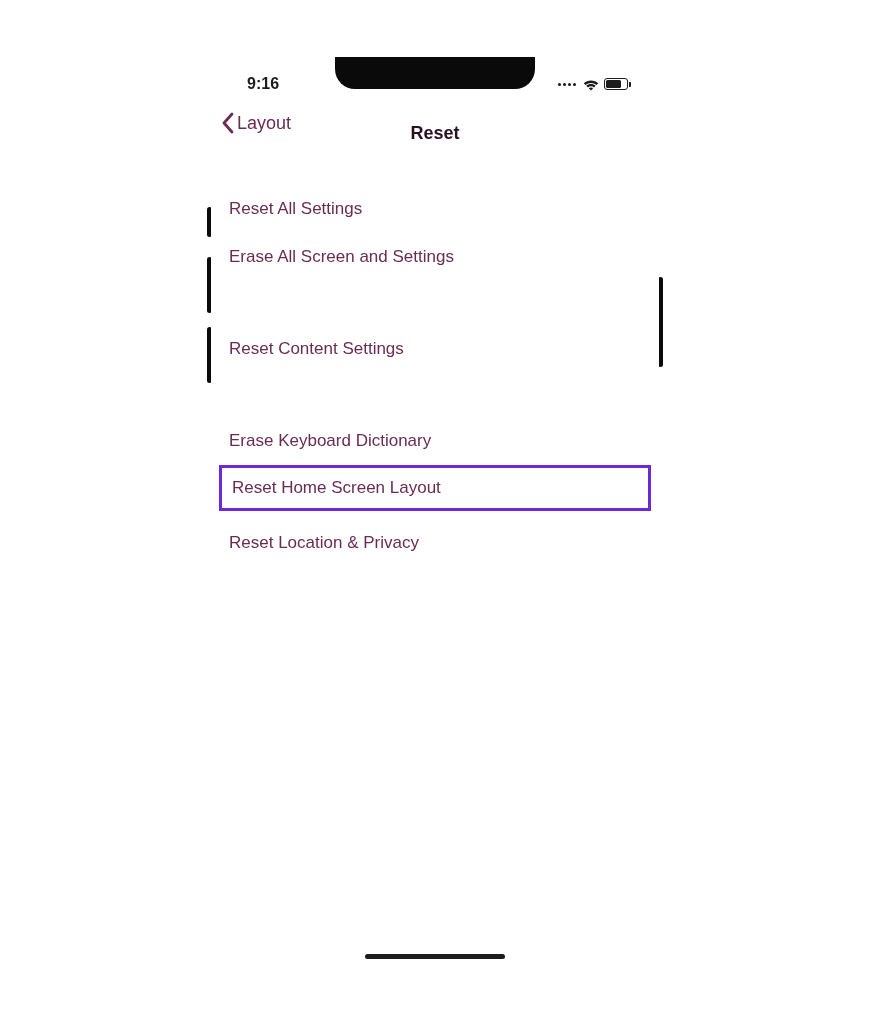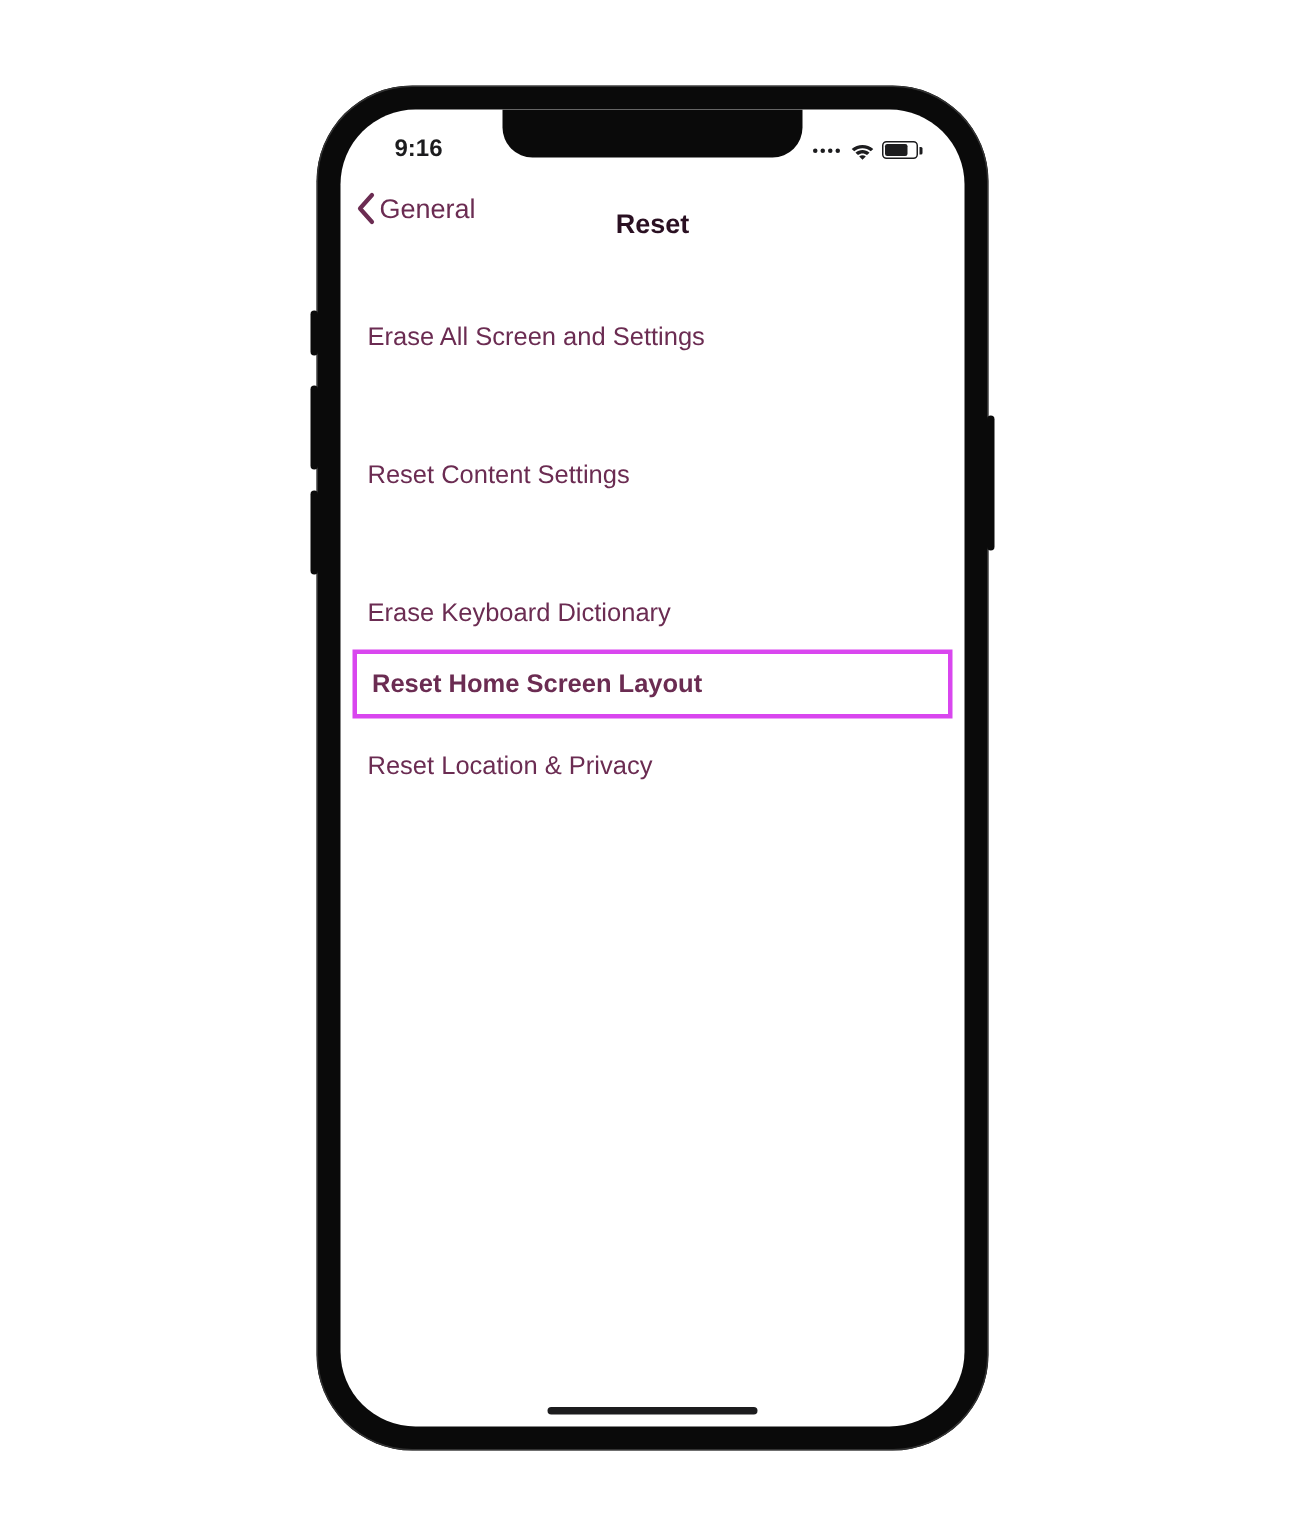--- a/index.html
+++ b/index.html
@@ -13,21 +13,20 @@
       font-family: -apple-system, "Helvetica Neue", Helvetica, Arial, sans-serif;
     }
 
     
     .phone {
       position: relative;
       width: 448px;
       height: 910px;
       background: #0a0a0a;
       border-radius: 64px;
-      padding: 16px;
       box-shadow: 0 0 0 1px #333 inset;
     }
     .phone .side-btn {
       position: absolute;
       background: #0a0a0a;
       border-radius: 3px;
     }
     .phone .side-btn.mute   { left: -4px; top: 150px; width: 5px; height: 30px; }
     .phone .side-btn.volup  { left: -4px; top: 200px; width: 5px; height: 56px; }
     .phone .side-btn.voldn  { left: -4px; top: 270px; width: 5px; height: 56px; }
@@ -145,23 +144,22 @@
     .list-group {
       margin-bottom: 44px;
     }
     .list-item {
       padding: 14px 18px;
       font-size: 17px;
       color: #6b2c52;
       cursor: pointer;
     }
     .highlight-box {
-      border: 3px solid #d946ef;
+      border: 3px solid #6d28d9;
       margin: 0 8px 8px 8px;
-      font-weight: bold;
     }
     .highlight-box .list-item {
       padding: 10px 10px;
     }
 
     
     .home-indicator {
       position: absolute;
       bottom: 8px;
       left: 50%;
@@ -209,28 +207,29 @@
       </div>
     </div>
 
     <div class="nav-bar">
       <div class="nav-back">
         <span>
           <svg width="14" height="22" viewBox="0 0 14 22">
             <polyline points="11,2 3,11 11,20" fill="none" stroke="#6b2c52" stroke-width="2.8" stroke-linecap="round" stroke-linejoin="round"></polyline>
           </svg>
         </span>
-        <span>General</span>
+        <span>Layout</span>
       </div>
       <div class="nav-title">Reset</div>
     </div>
 
     <div class="content">
 
       <div class="list-group">
+        <div class="list-item">Reset All Settings</div>
         <div class="list-item">Erase All Screen and Settings</div>
       </div>
 
       <div class="list-group">
         <div class="list-item">Reset Content Settings</div>
       </div>
 
       <div class="list-group">
         <div class="list-item">Erase Keyboard Dictionary</div>
         <div class="highlight-box">

